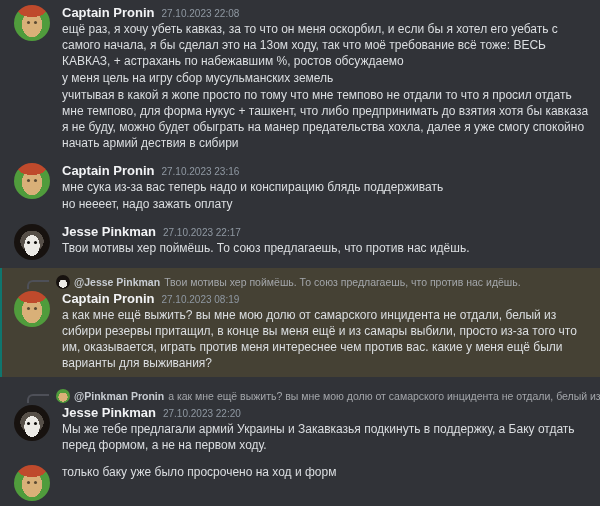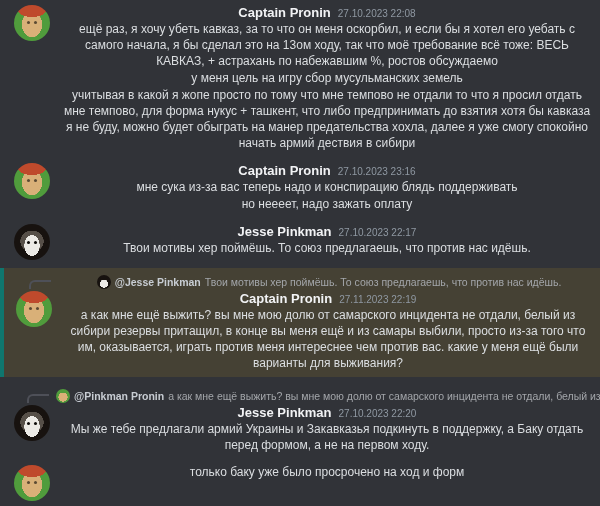--- a/index.html
+++ b/index.html
@@ -3,27 +3,27 @@
 <meta charset="utf-8">
 <style>
   html,body{margin:0;padding:0;}
   body{
     width:600px;height:506px;overflow:hidden;
     background:#313338;
     font-family:"Liberation Sans","DejaVu Sans",sans-serif;
     -webkit-font-smoothing:antialiased;
   }
   .chat{padding-top:3px;}
-  .msg-group{margin-top:10px;position:relative;text-align:center;}
+  .msg-group{margin-top:10px;position:relative;}
   .chat .msg-group:first-child{margin-top:0;}
 
   
   .msg-group.highlight{
     background:#454134;
-    border-left:4px solid #0f766e;
+    border-left:2px solid #0f766e;
     padding:5px 0 6px 0;
     margin-top:8px;
   }
   .msg-group.highlight .msg-row{padding-left:12px;}
   .msg-group.highlight .reply-bar{padding-left:54px;}
   .msg-group.highlight .spine{left:25px;}
 
   
   .msg-row{display:flex;padding-left:14px;}
   .avatar{
@@ -139,21 +139,21 @@
   </div>
 
   <div class="msg-group highlight">
     <div class="reply-bar">
       <div class="spine"></div><span class="mini-avatar jesse"></span><span class="reply-author">@Jesse Pinkman</span><span class="reply-preview">Твои мотивы хер поймёшь. То союз предлагаешь, что против нас идёшь.</span>
     </div>
     <div class="msg-row">
       <div class="avatar captain"></div>
       <div class="content">
         <div class="msg-header">
-          <span class="username">Captain Pronin</span><span class="timestamp">27.11.2023 22:19</span>
+          <span class="username">Captain Pronin</span><span class="timestamp">27.10.2023 08:19</span>
         </div>
         <div class="paragraphs">
             <div class="para">а как мне ещё выжить? вы мне мою долю от самарского инцидента не отдали, белый из сибири резервы притащил, в конце вы меня ещё и из самары выбили, просто из-за того что им, оказывается, играть против меня интереснее чем против вас. какие у меня ещё были варианты для выживания?</div>
           </div>
       </div>
     </div>
   </div>
 
   <div class="msg-group">
     <div class="reply-bar">

